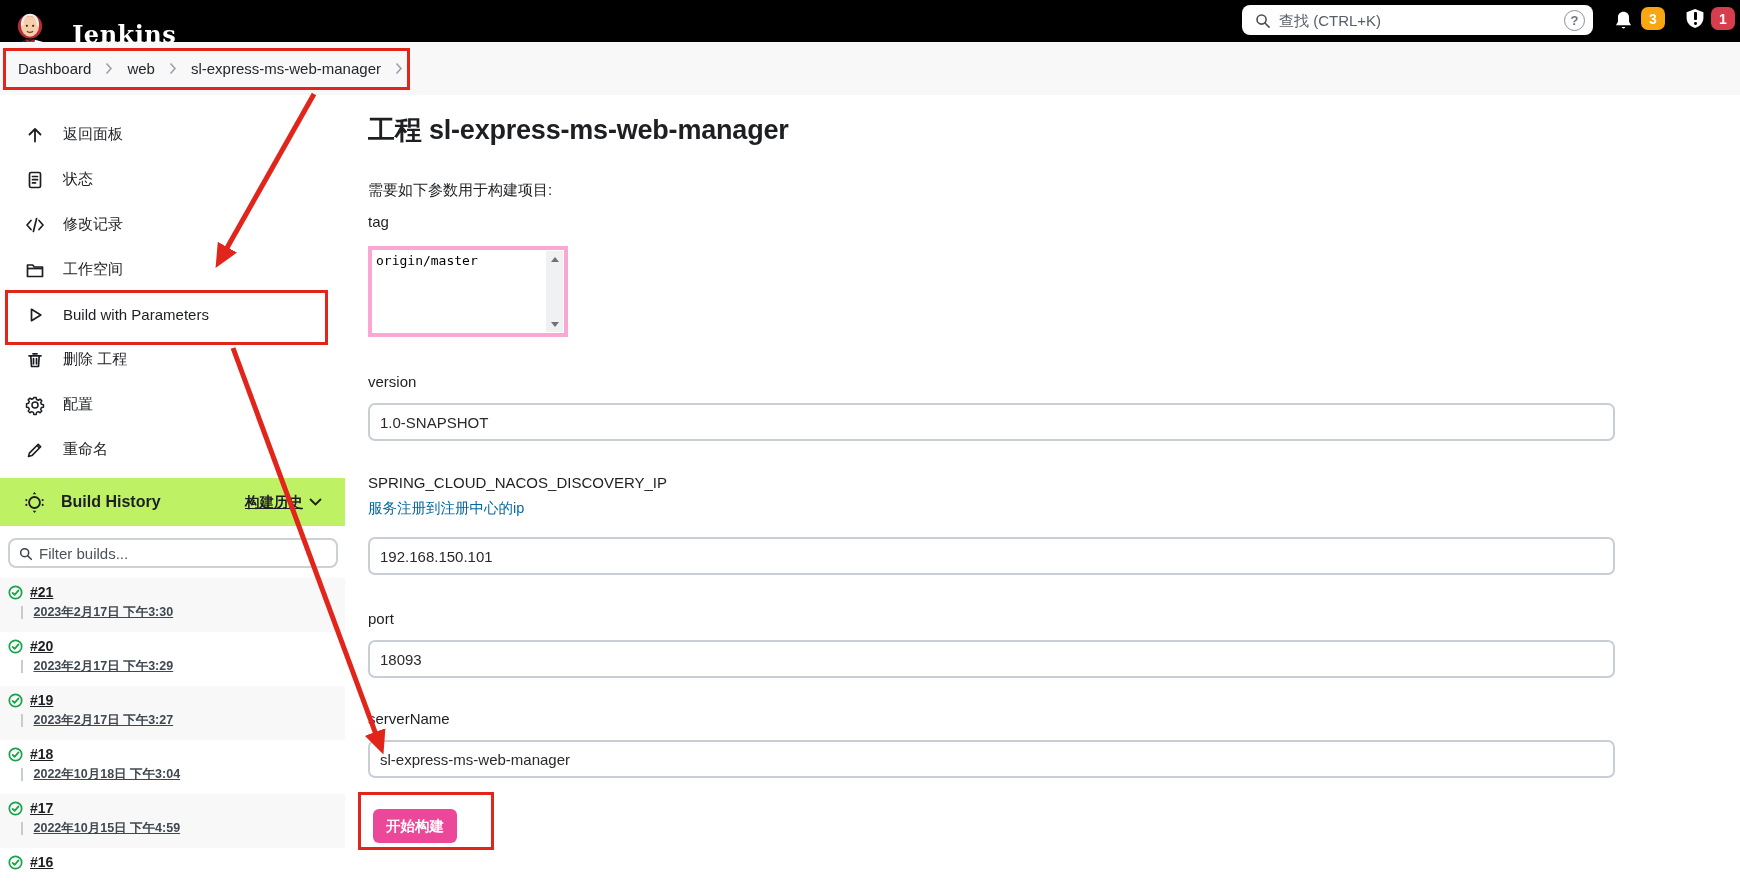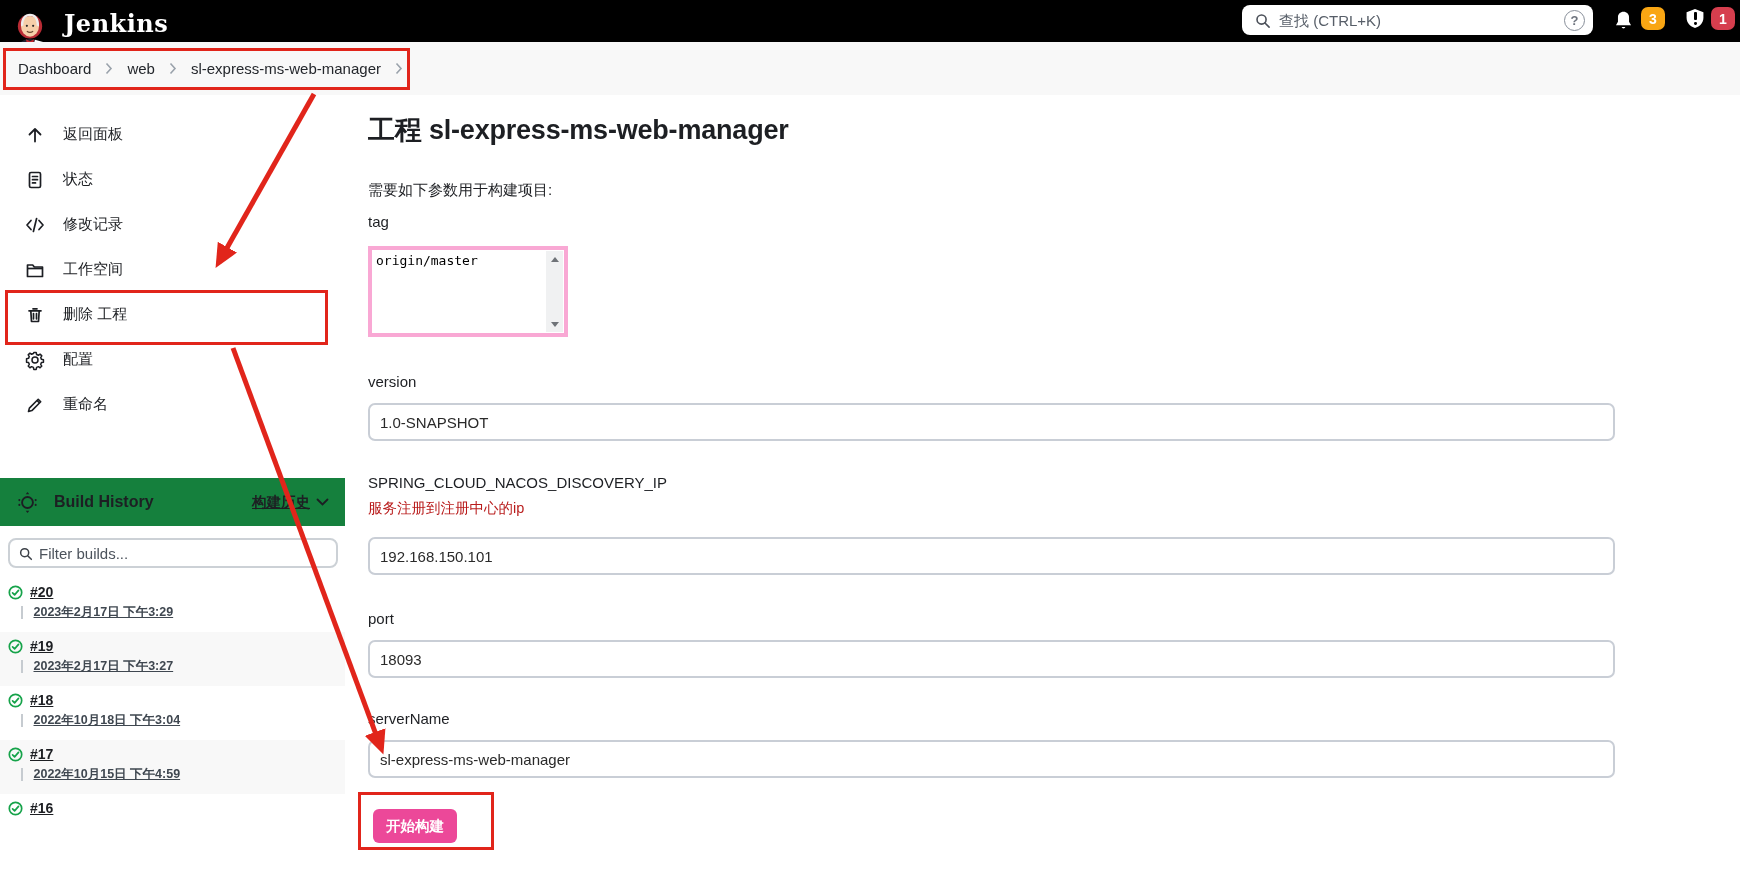--- a/index.html
+++ b/index.html
@@ -1,21 +1,21 @@
 <!DOCTYPE html>
 <html><head>
 <meta charset="utf-8">
 <style>
   * { margin:0; padding:0; box-sizing:border-box; }
   html,body { width:1740px; height:881px; overflow:hidden; background:#fff;
     font-family:"Liberation Sans","DejaVu Sans",sans-serif; color:#1d1f23; }
 
   
   .topbar { position:absolute; left:0; top:0; width:1740px; height:42px; background:#000; }
-  .brand { position:absolute; left:12px; top:9px; display:flex; align-items:flex-start; gap:16px; height:40px; }
+  .brand { position:absolute; left:12px; top:9px; display:flex; align-items:flex-end; gap:24px; height:40px; }
   .brand-name { font-family:"DejaVu Serif","Liberation Serif",serif; font-weight:700; font-size:24px; color:#fff; letter-spacing:.5px; }
   .search-pill { position:absolute; left:1242px; top:5px; width:351px; height:30px; background:#fff; border-radius:8px; display:flex; align-items:center; padding:0 8px 0 12px; }
   .search-pill input { border:none; outline:none; flex:1; font-size:15px; color:#ec4899; background:transparent; margin-left:8px; font-family:inherit; }
   .search-pill input::placeholder { color:#575e68; opacity:1; }
   .help-circle { width:21px; height:21px; border:1.6px solid #878e99; border-radius:50%; color:#6d737d; font-size:13px; font-weight:700; display:flex; align-items:center; justify-content:center; cursor:pointer; }
   .bell { position:absolute; left:1612px; top:8px; }
   .badge { position:absolute; top:7px; height:23px; border-radius:7px; color:#fff; font-weight:700; font-size:14px; display:flex; align-items:center; justify-content:center; cursor:pointer; }
   .badge-orange { left:1641px; width:24px; background:#f9a613; }
   .badge-red { left:1711px; width:24px; background:#d63e4e; }
   .shield-wrap { position:absolute; left:1685px; top:7px; width:20px; height:24px; }
@@ -24,40 +24,40 @@
 
   
   .crumbbar { position:absolute; left:0; top:42px; width:1740px; height:53px; background:#f8f8f8; display:flex; align-items:center; padding-left:18px; }
   .crumb { font-size:15px; color:#24272c; text-decoration:none; cursor:pointer; }
   .crumb-sep { margin:0 14px; display:flex; align-items:center; }
 
   
   .side-menu { position:absolute; left:0; top:112px; width:345px; }
   .side-item { height:45px; display:flex; align-items:center; padding-left:24px; gap:17px; cursor:pointer; }
   .side-item span.lbl { font-size:15px; color:#1d1f23; }
-  .bh-head { position:absolute; left:0; top:478px; width:345px; height:48px; background:#15803d; display:flex; align-items:center; padding:0 16px; }
+  .bh-head { position:absolute; left:0; top:478px; width:345px; height:48px; background:#bef264; display:flex; align-items:center; padding:0 23px; }
   .bh-title { font-size:16px; font-weight:700; margin-left:15px; }
   .bh-link { margin-left:auto; font-size:14.5px; font-weight:700; text-decoration:underline; color:#1d1f23; cursor:pointer; display:flex; align-items:center; gap:6px; }
   .filter-pill { position:absolute; left:8px; top:538px; width:330px; height:30px; border:2px solid #ccd1d6; border-radius:8px; background:#fff; display:flex; align-items:center; padding:0 8px; }
   .filter-pill input { border:none; outline:none; flex:1; font-size:15px; margin-left:6px; color:#333; background:transparent; font-family:inherit; }
   .filter-pill input::placeholder { color:#4c535c; opacity:1; }
   .builds { position:absolute; left:0; top:578px; width:345px; }
   .build-row { height:54px; padding:6px 0 0 8px; }
   .build-row.alt { background:#f8f8f8; }
   .b-line1 { display:flex; align-items:center; gap:7px; }
   .b-id { font-size:14px; font-weight:700; color:#1d1f23; text-decoration:underline; cursor:pointer; }
   .b-line2 { display:flex; align-items:center; margin-top:4px; padding-left:13px; }
   .tree-bar { width:1.5px; height:13px; background:#c6cbd0; }
   .b-date { font-size:12.5px; color:#3f4750; text-decoration:underline; font-weight:700; cursor:pointer; margin-left:11px; }
 
   
   .main-title { position:absolute; left:368px; top:112px; font-size:27px; font-weight:700; letter-spacing:-.2px; }
   .intro { position:absolute; left:368px; top:181px; font-size:15px; }
   .plabel { position:absolute; left:368px; font-size:15px; color:#1d1f23; }
-  .pdesc { position:absolute; left:368px; top:499px; font-size:14.5px; color:#b91c1c; }
+  .pdesc { position:absolute; left:368px; top:499px; font-size:14.5px; color:#0369a1; }
   .listbox { position:absolute; left:368px; top:246px; width:200px; height:91px; border:4px solid #f9a8d4; background:#fff; cursor:pointer; }
   .listbox .val { position:absolute; left:4px; top:3px; font-family:"DejaVu Sans Mono","Liberation Mono",monospace; font-size:13px; color:#000; }
   .sbar { position:absolute; right:1px; top:1px; bottom:1px; width:17px; background:#f0f1f2; }
   .sbtn { position:absolute; left:0; width:17px; height:16px; background:#f0f1f2; display:flex; align-items:center; justify-content:center; }
   .sbtn.up { top:0; } .sbtn.down { bottom:0; }
   .tri-up { width:0; height:0; border-left:4px solid transparent; border-right:4px solid transparent; border-bottom:5px solid #6f7378; }
   .tri-down { width:0; height:0; border-left:4px solid transparent; border-right:4px solid transparent; border-top:5px solid #6f7378; }
   .tinput { position:absolute; left:368px; width:1247px; height:38px; border:2px solid #c9ced6; border-radius:7px; font-size:15px; color:#2a2a2a; padding:0 10px; outline:none; background:#fff; font-family:inherit; }
   .build-btn { position:absolute; left:373px; top:809px; width:84px; height:34px; background:#ec4899; color:#fff; font-weight:700; font-size:14.5px; border:none; border-radius:6px; cursor:pointer; font-family:inherit; }
 
@@ -171,20 +171,28 @@
     <span class="icon">
         <svg width="22" height="22" viewBox="0 0 22 22" fill="none" stroke="#1c1e23" stroke-width="1.7" stroke-linejoin="round">
           <path d="M3.5 6h5.2l1.6 2h8.2v9.5H3.5z"></path>
           <path d="M3.5 9.5h15"></path>
         </svg>
       </span>
     <span class="lbl">工作空间</span>
   </div>
   <div class="side-item">
     <span class="icon">
+        <svg width="22" height="22" viewBox="0 0 22 22" fill="none" stroke="#1c1e23" stroke-width="1.7" stroke-linejoin="round">
+          <path d="M7.5 5.3v11.4L16.8 11z"></path>
+        </svg>
+      </span>
+    <span class="lbl">Build with Parameters</span>
+  </div>
+  <div class="side-item">
+    <span class="icon">
         <svg width="22" height="22" viewBox="0 0 22 22" fill="none" stroke="#1c1e23" stroke-width="1.7" stroke-linecap="round" stroke-linejoin="round">
           <path d="M5 6.8h12M9 4.8h4M6.8 6.8l.7 10.7h7l.7-10.7M9.5 9.5v5.3M12.5 9.5v5.3"></path>
         </svg>
       </span>
     <span class="lbl">删除 工程</span>
   </div>
   <div class="side-item">
     <span class="icon">
         <svg width="22" height="22" viewBox="0 0 22 22" fill="none" stroke="#1c1e23" stroke-width="1.5" stroke-linejoin="round">
           <path d="M9.8 3.5h2.4l.4 2 1.8.75 1.7-1.1 1.7 1.7-1.1 1.7.75 1.8 2 .4v2.4l-2 .4-.75 1.8 1.1 1.7-1.7 1.7-1.7-1.1-1.8.75-.4 2H9.8l-.4-2-1.8-.75-1.7 1.1-1.7-1.7 1.1-1.7-.75-1.8-2-.4V9.75l2-.4.75-1.8-1.1-1.7 1.7-1.7 1.7 1.1 1.8-.75z"></path>
@@ -230,20 +238,35 @@
   <span class="icon">
       <svg width="15" height="15" viewBox="0 0 18 18">
         <circle cx="8" cy="8" r="4.8" fill="none" stroke="#3c4148" stroke-width="1.8"></circle>
         <path d="M11.6 11.6L16 16" stroke="#3c4148" stroke-width="1.8" stroke-linecap="round"></path>
       </svg>
     </span>
   <input placeholder="Filter builds..." style="">
 </div>
 
 <div class="builds">
+  <div class="build-row alt">
+    <div class="b-line1">
+      <span class="icon">
+          <svg width="15" height="15" viewBox="0 0 15 15">
+            <circle cx="7.5" cy="7.5" r="6.2" fill="none" stroke="#16a34a" stroke-width="1.7"></circle>
+            <path d="M4.6 7.9l2 2 3.9-4.5" fill="none" stroke="#16a34a" stroke-width="1.7" stroke-linecap="round" stroke-linejoin="round"></path>
+          </svg>
+        </span>
+      <span class="b-id">#21</span>
+    </div>
+    <div class="b-line2">
+        <span class="tree-bar"></span>
+        <span class="b-date">2023年2月17日 下午3:30</span>
+      </div>
+  </div>
   <div class="build-row">
     <div class="b-line1">
       <span class="icon">
           <svg width="15" height="15" viewBox="0 0 15 15">
             <circle cx="7.5" cy="7.5" r="6.2" fill="none" stroke="#16a34a" stroke-width="1.7"></circle>
             <path d="M4.6 7.9l2 2 3.9-4.5" fill="none" stroke="#16a34a" stroke-width="1.7" stroke-linecap="round" stroke-linejoin="round"></path>
           </svg>
         </span>
       <span class="b-id">#20</span>
     </div>

